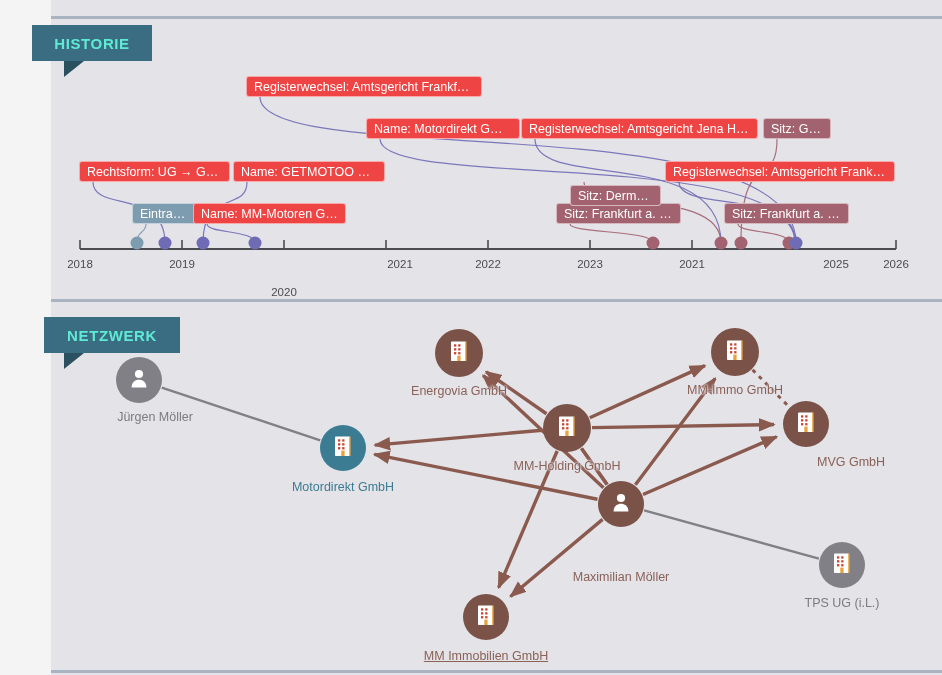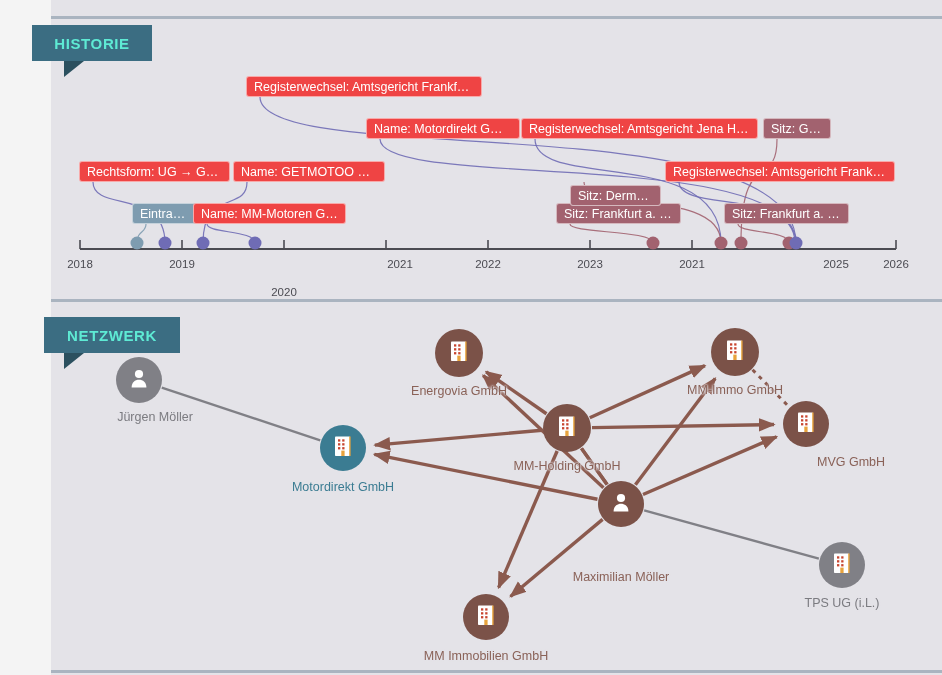--- a/index.html
+++ b/index.html
@@ -332,18 +332,18 @@
         <rect x="5" y="4.3" width="2.3" height="2.3"></rect>
                 <rect x="9.2" y="4.3" width="2.3" height="2.3"></rect>
         <rect x="5" y="8.2" width="2.3" height="2.3"></rect>
                 <rect x="9.2" y="8.2" width="2.3" height="2.3"></rect>
         <rect x="5" y="12.1" width="2.3" height="2.3"></rect>
                 <rect x="9.2" y="12.1" width="2.3" height="2.3"></rect>
       </g>
       <rect x="8.3" y="15.6" width="3.3" height="5.4" fill="#e8a33d"></rect>
     </svg></span>
         </div>
-        <div class="node-label lbl-cur" style="left: 486px; top: 347px;">MM Immobilien GmbH</div>
+        <div class="node-label lbl-cur" style="left: 486px; top: 347px; text-decoration: underline;">MM Immobilien GmbH</div>
       </div>
 
   </div>
 
 </div>
 
 </body></html>

